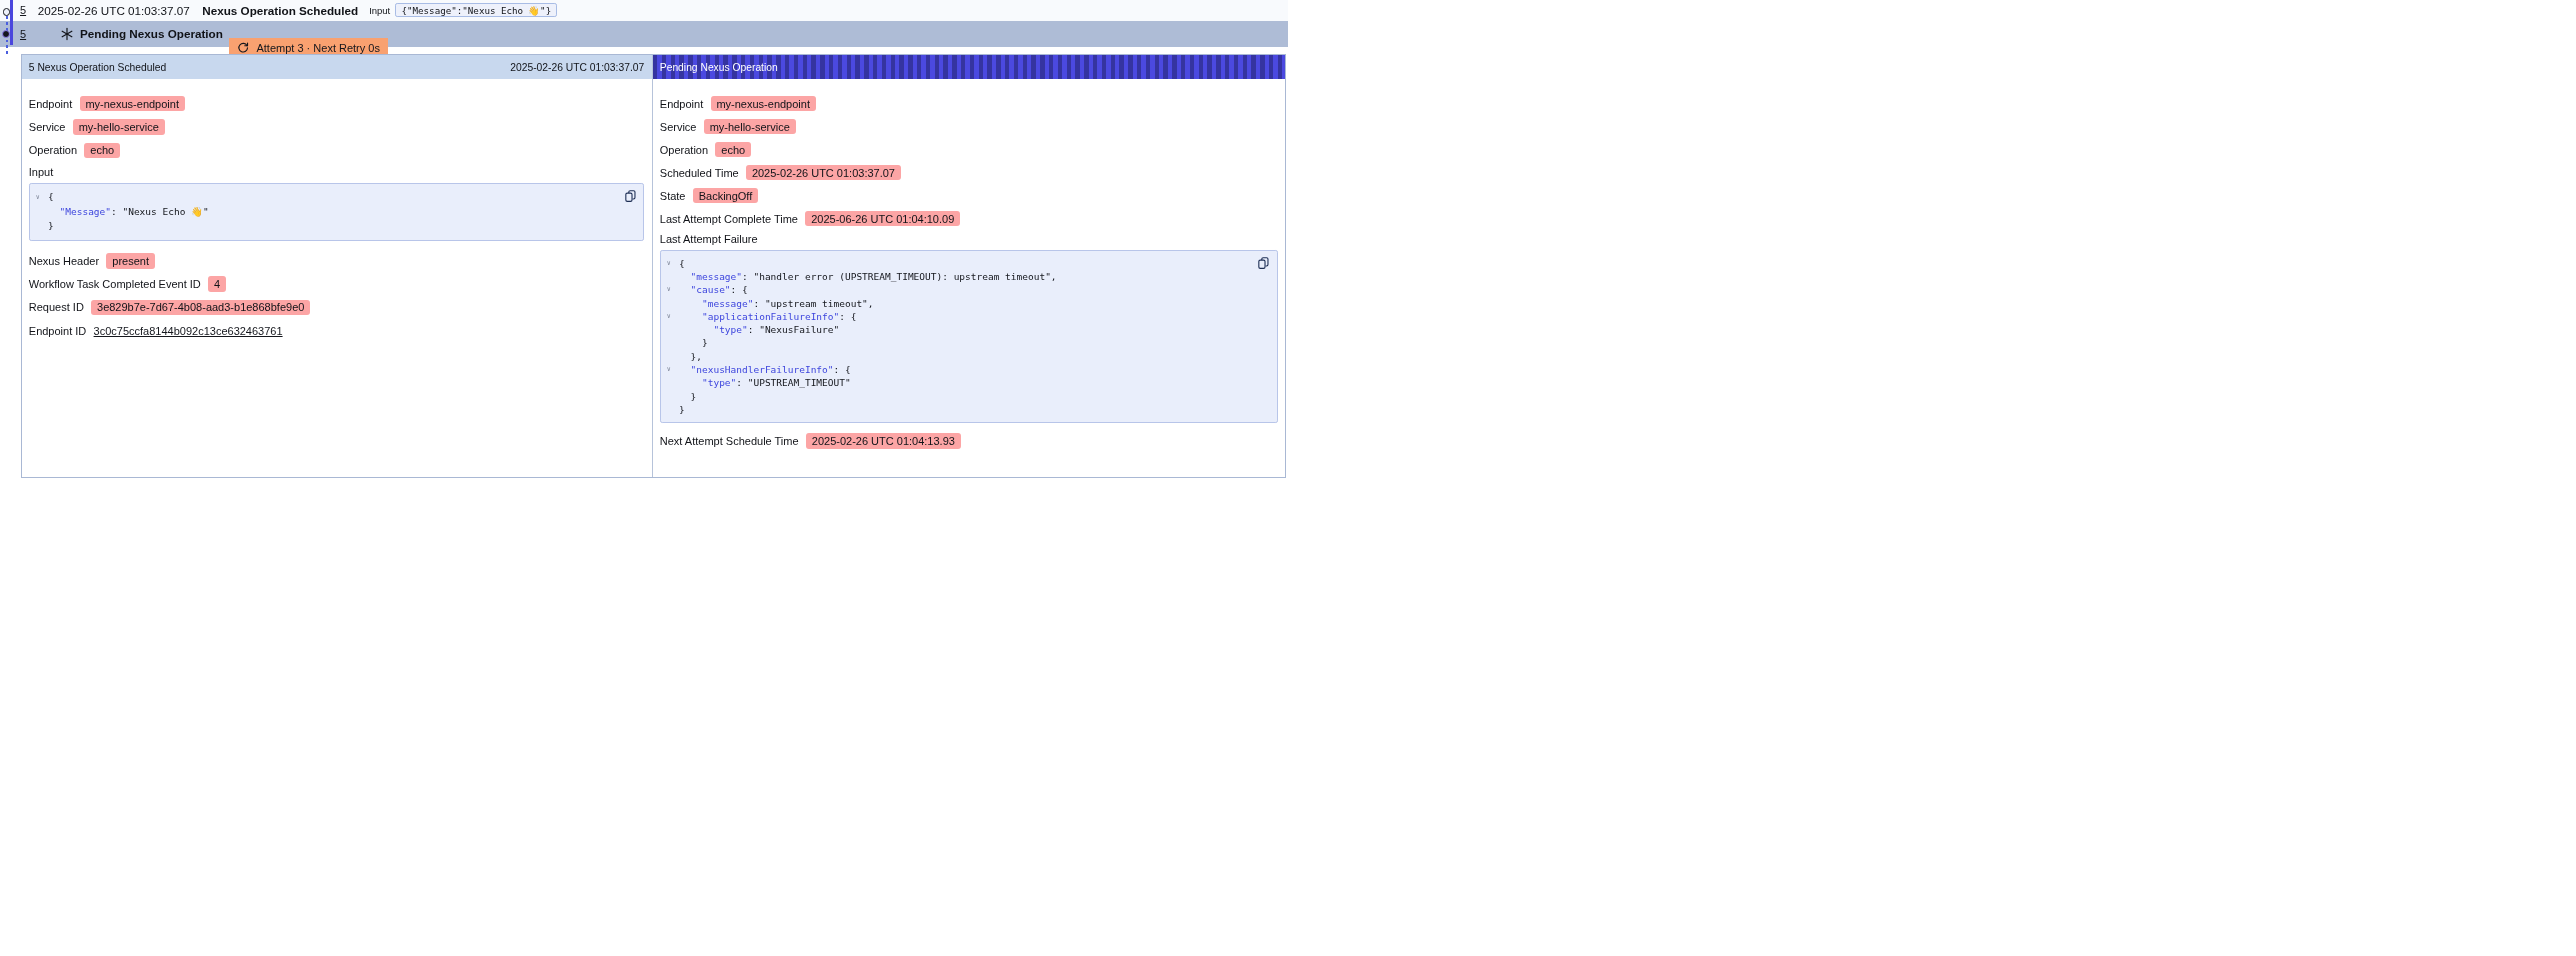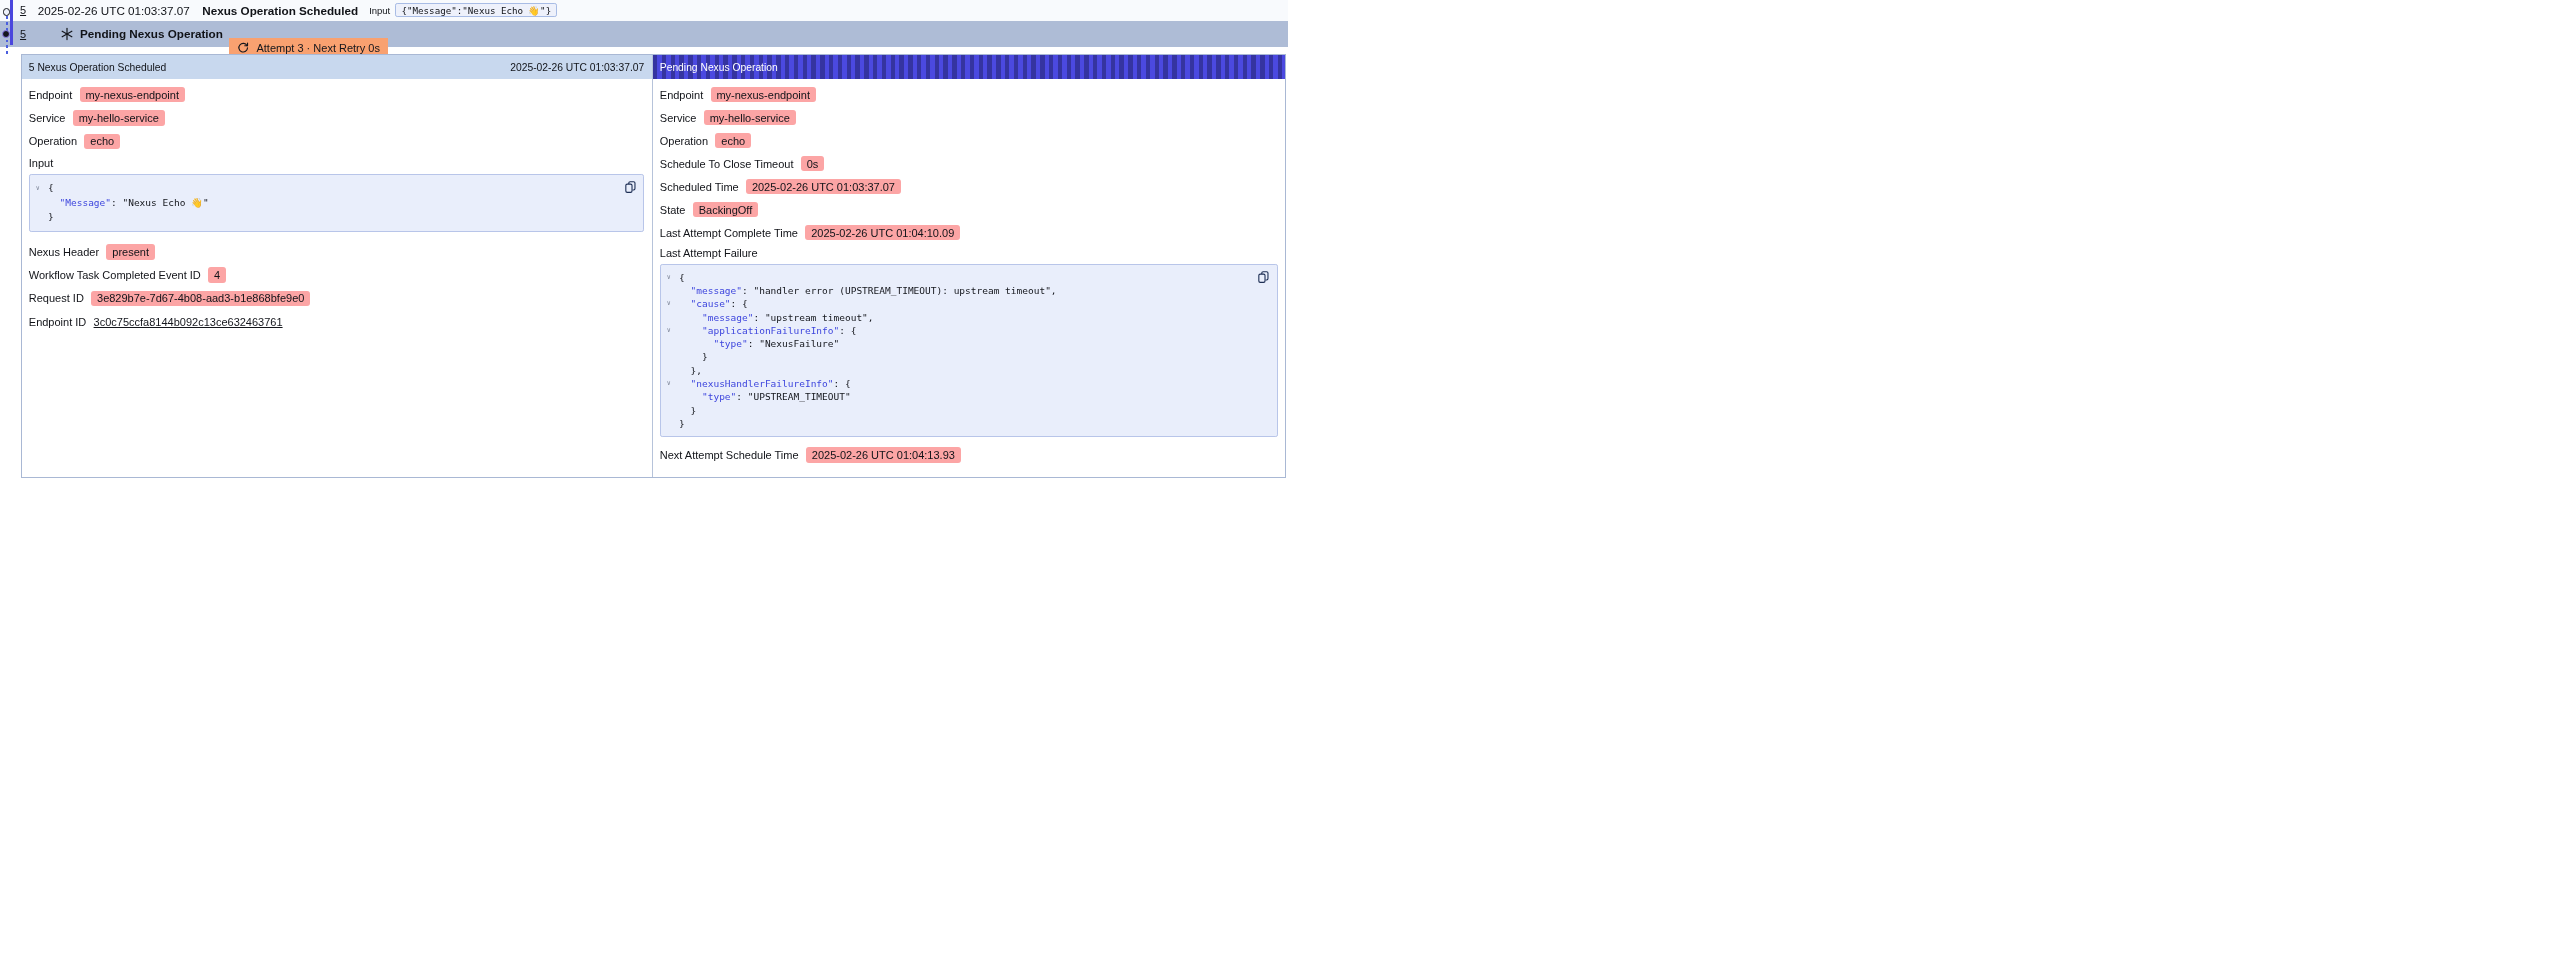--- a/index.html
+++ b/index.html
@@ -41,21 +41,21 @@
   .panel { overflow:hidden; }
   .panel-left { width:630px; }
   .panel-right { flex:1; border-left:1.5px solid #b6c3da; }
 
   .panel-header { height:24px; display:flex; align-items:center; padding:0 7.3px; font-size:10.3px; }
   .panel-header.scheduled { background:#c8d8ee; justify-content:space-between; }
   .panel-header.pending {
     background:repeating-linear-gradient(90deg,#3534a0 0 4.4px,#4b49e0 4.4px 8.8px);
     color:#ffffff; font-weight:500; }
 
-  .fields { padding-top:4px; }
+  .fields { padding-top:13px; }
   .field-row { display:flex; align-items:center; height:23.4px; padding:0 7.3px; gap:7.3px; font-size:11px; }
   .panel-right .field-row { height:23px; }
   .flabel { white-space:nowrap; }
   .chip { background:#fca5a5; border-radius:2.9px; padding:1.8px 5.9px; white-space:nowrap; }
   .link-value { text-decoration:underline; color:#14161c; cursor:pointer; white-space:nowrap; }
   .section-label { padding:2.9px 7.3px 1.5px; font-size:11px; height:19px; display:flex; align-items:center; }
   .panel-right .section-label { height:17.6px; }
 
   
   .code-block { position:relative; margin:2.2px 7.3px 6.6px; background:#e9eefb;
@@ -174,34 +174,30 @@
         </div>
         <div class="field-row">
           <span class="flabel">Service</span>
           <span class="chip">my-hello-service</span>
         </div>
         <div class="field-row">
           <span class="flabel">Operation</span>
           <span class="chip">echo</span>
         </div>
         <div class="field-row">
-          <span class="flabel">Schedule To Close Timeout</span>
-          <span class="chip">0s</span>
-        </div>
-        <div class="field-row">
           <span class="flabel">Scheduled Time</span>
           <span class="chip">2025-02-26 UTC 01:03:37.07</span>
         </div>
         <div class="field-row">
           <span class="flabel">State</span>
           <span class="chip">BackingOff</span>
         </div>
         <div class="field-row">
           <span class="flabel">Last Attempt Complete Time</span>
-          <span class="chip">2025-02-26 UTC 01:04:10.09</span>
+          <span class="chip">2025-06-26 UTC 01:04:10.09</span>
         </div>
       </div>
     <div class="section-label">Last Attempt Failure</div>
     <div class="code-block">
       <span class="copy-btn">
         <svg width="11" height="12.4" viewBox="0 0 16 18" fill="none" stroke="#1e2f55" stroke-width="1.6">
           <rect x="1.2" y="4.5" width="9" height="12" rx="2"></rect>
           <path d="M5.5 4.5 V3 a2 2 0 0 1 2 -2 h5 a2 2 0 0 1 2 2 v8 a2 2 0 0 1 -2 2 h-1.5"></path>
         </svg>
       </span>

